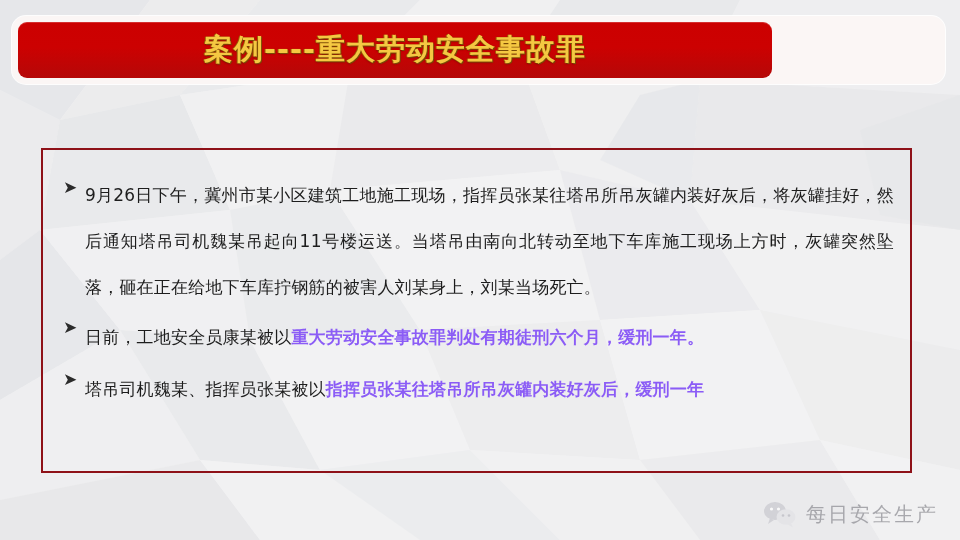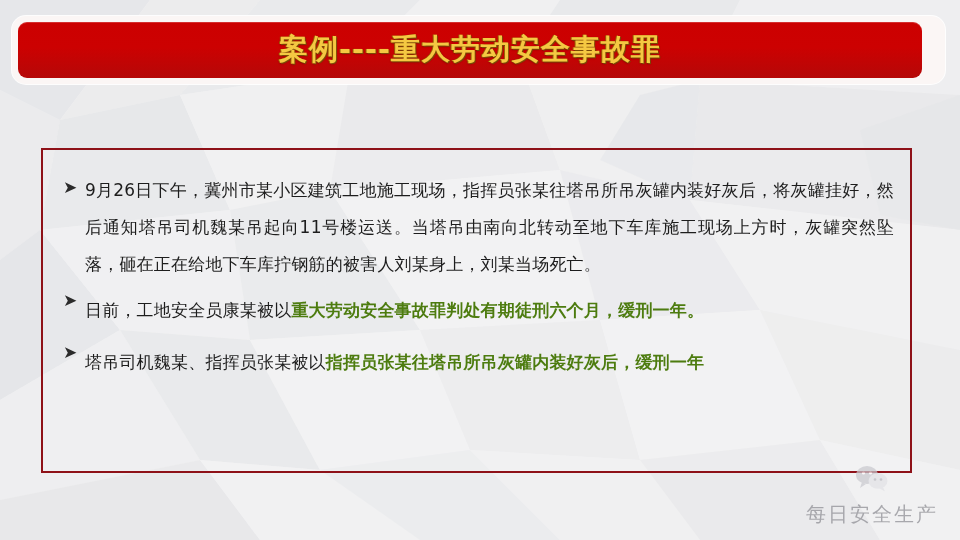--- a/index.html
+++ b/index.html
@@ -20,21 +20,21 @@
     left:12px; top:16px;
     width:933px; height:68px;
     background:#fbf6f5;
     border-radius:14px;
     box-shadow:0 0 0 1px rgba(255,255,255,.9);
     z-index:2;
   }
   .banner{
     position:absolute;
     left:6px; top:6px;
-    width:904px; height:56px;
+    width:754px; height:56px;
     border-radius:9px;
     background:linear-gradient(180deg,#cc0000 0%,#cc0101 45%,#b50808 100%);
     box-shadow:inset 0 1px 0 rgba(255,255,255,.18);
     display:flex; align-items:center; justify-content:center;
   }
   .banner-title{
     font-family:"DejaVu Sans","Liberation Sans",sans-serif;
     font-weight:bold;
     font-size:29px;
     letter-spacing:1px;
@@ -65,40 +65,39 @@
     font-size:17px;
     line-height:32px;
     color:#2b2b2b;
     text-align:left;
     padding-left:4px;
   }
   .para{
     flex:1 1 auto;
     font-family:"DejaVu Sans","Liberation Sans",sans-serif;
     font-size:17px;
-    line-height:37px;
+    line-height:46px;
     color:#1d1d1d;
     text-align:justify;
     text-justify:inter-ideograph;
     letter-spacing:0.2px;
   }
   .para.tight{ line-height:50px; }
   .hl{
-    color:#4d7c0f;
+    color:#8b5cf6;
     font-weight:bold;
   }
 
   
   .footer{
     position:absolute;
     right:22px; bottom:12px;
     display:flex; align-items:center; gap:9px;
     z-index:3;
     opacity:.72;
-    flex-direction:column;
   }
   .wechat-icon{ width:34px; height:28px; position:relative; }
   .footer-text{
     font-family:"DejaVu Sans","Liberation Sans",sans-serif;
     font-size:20px;
     color:#8d8d93;
     letter-spacing:2px;
     white-space:nowrap;
   }
 </style>

